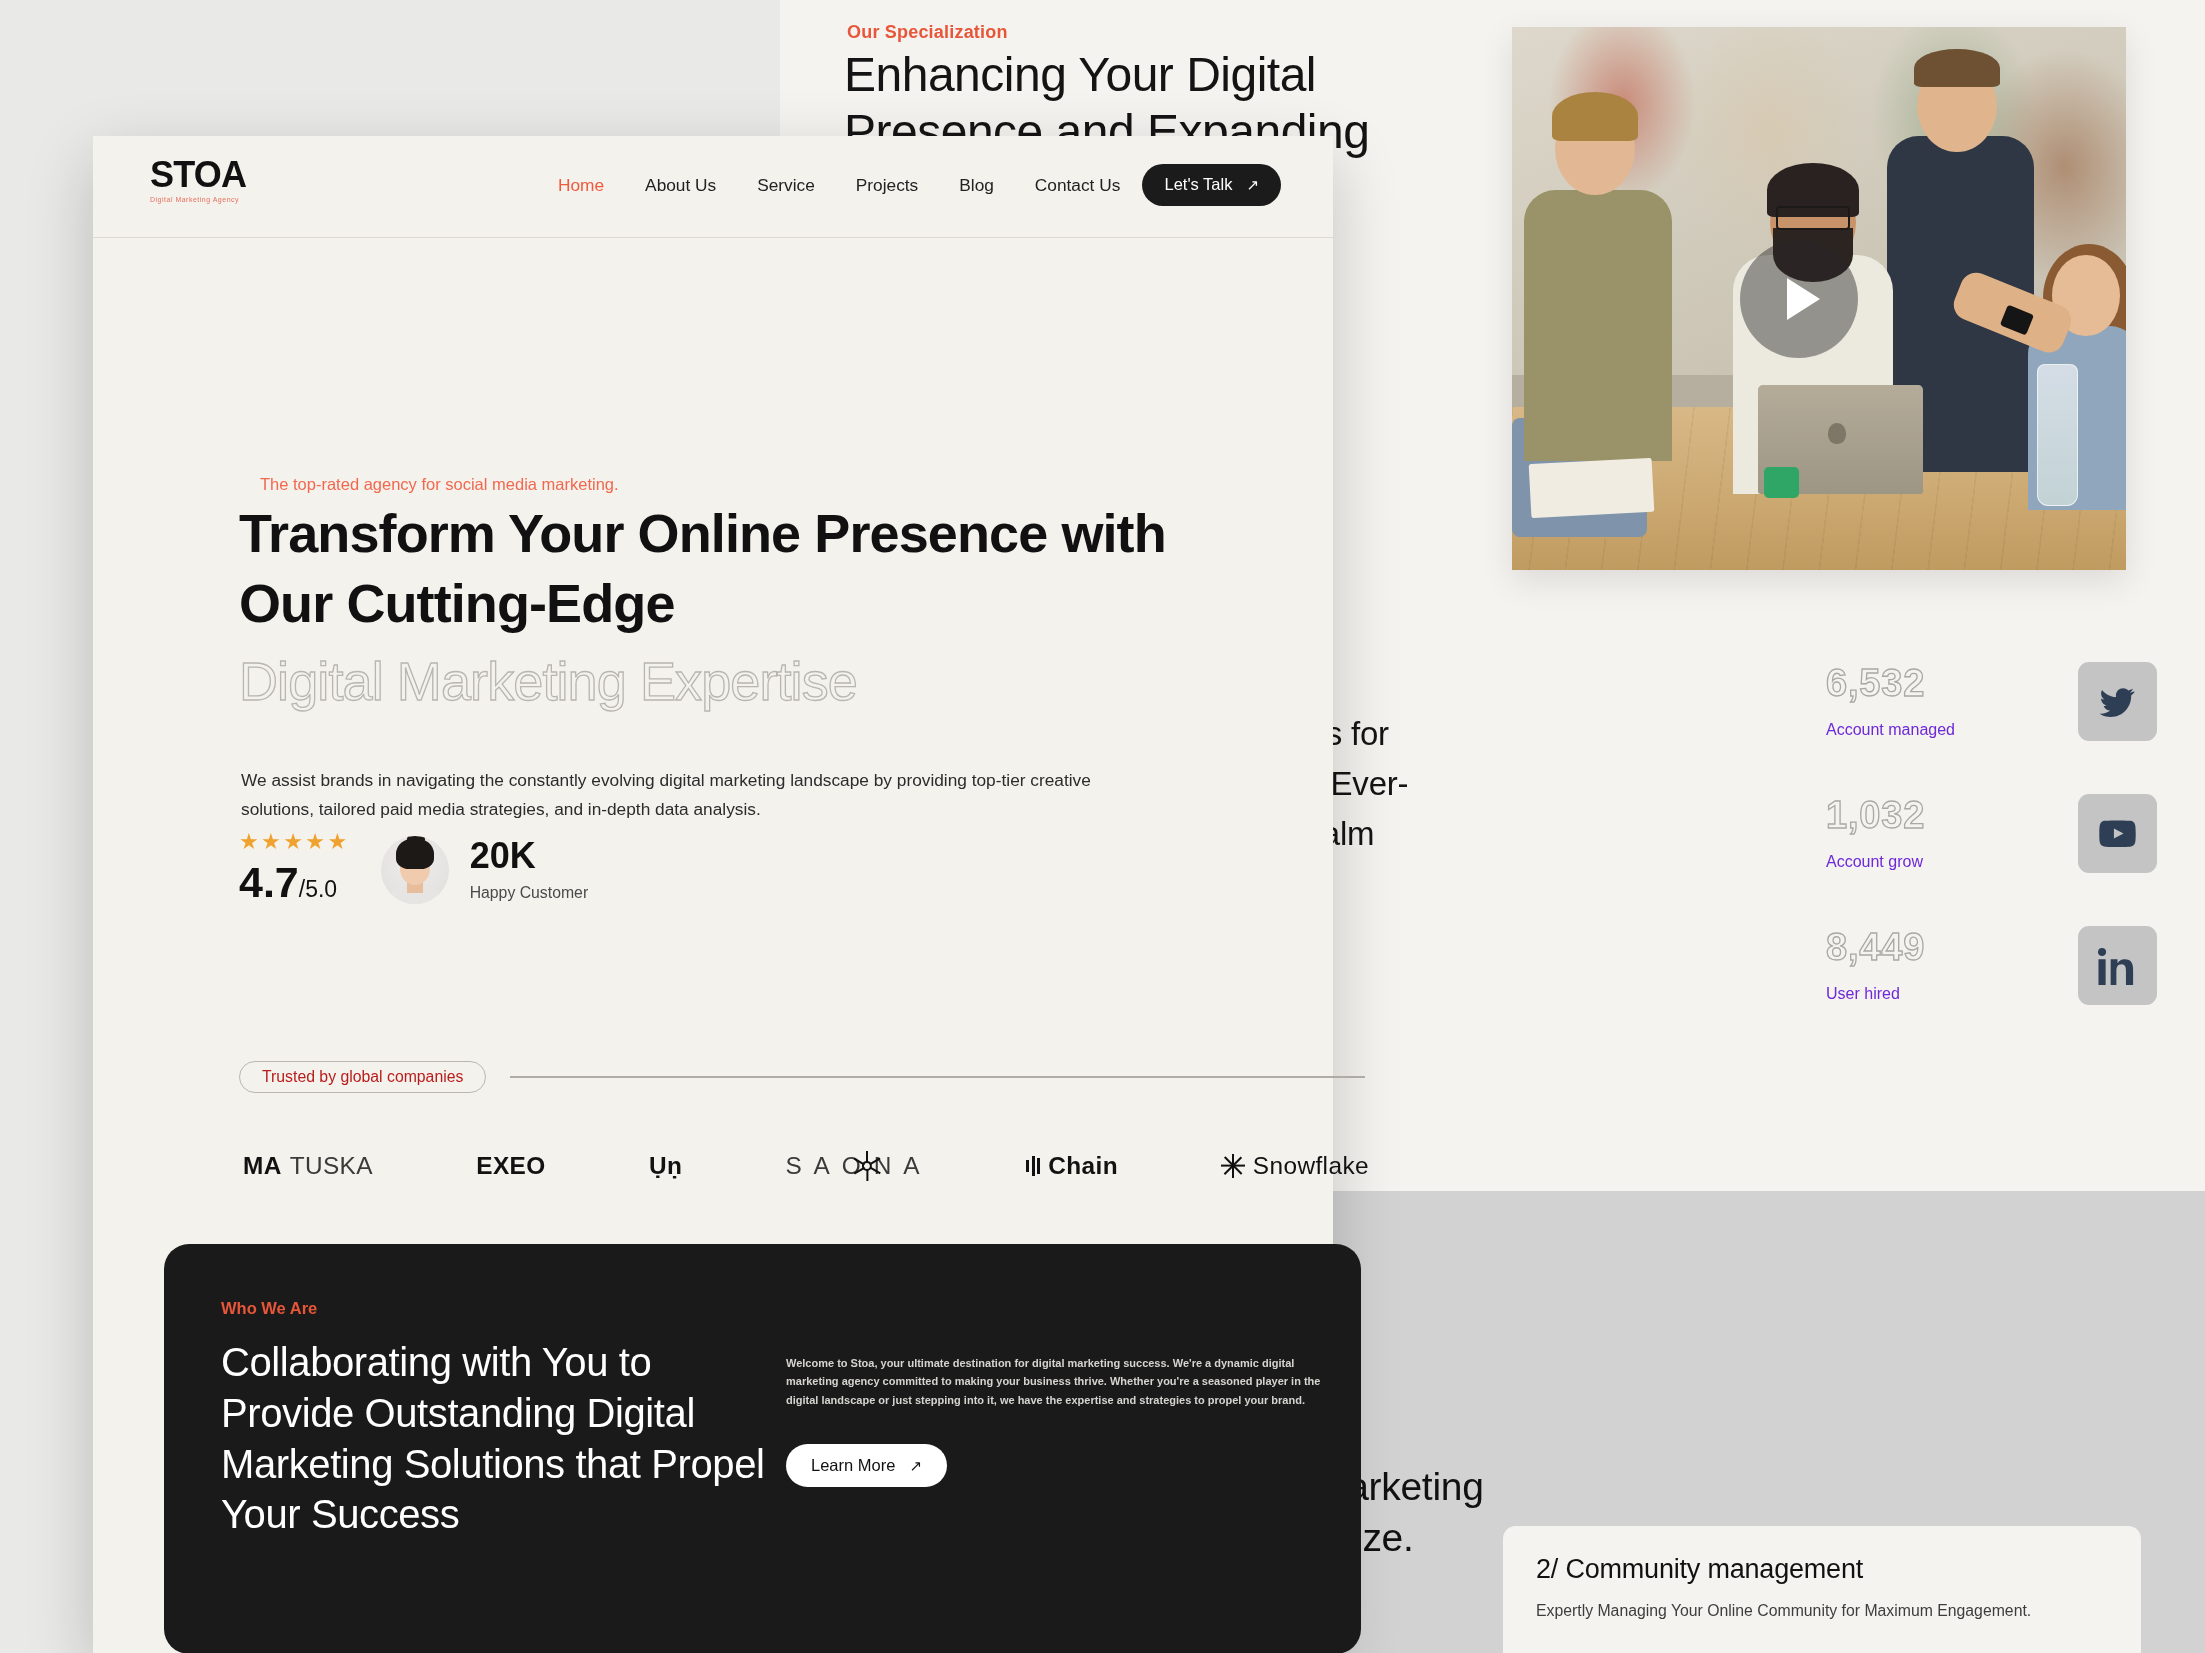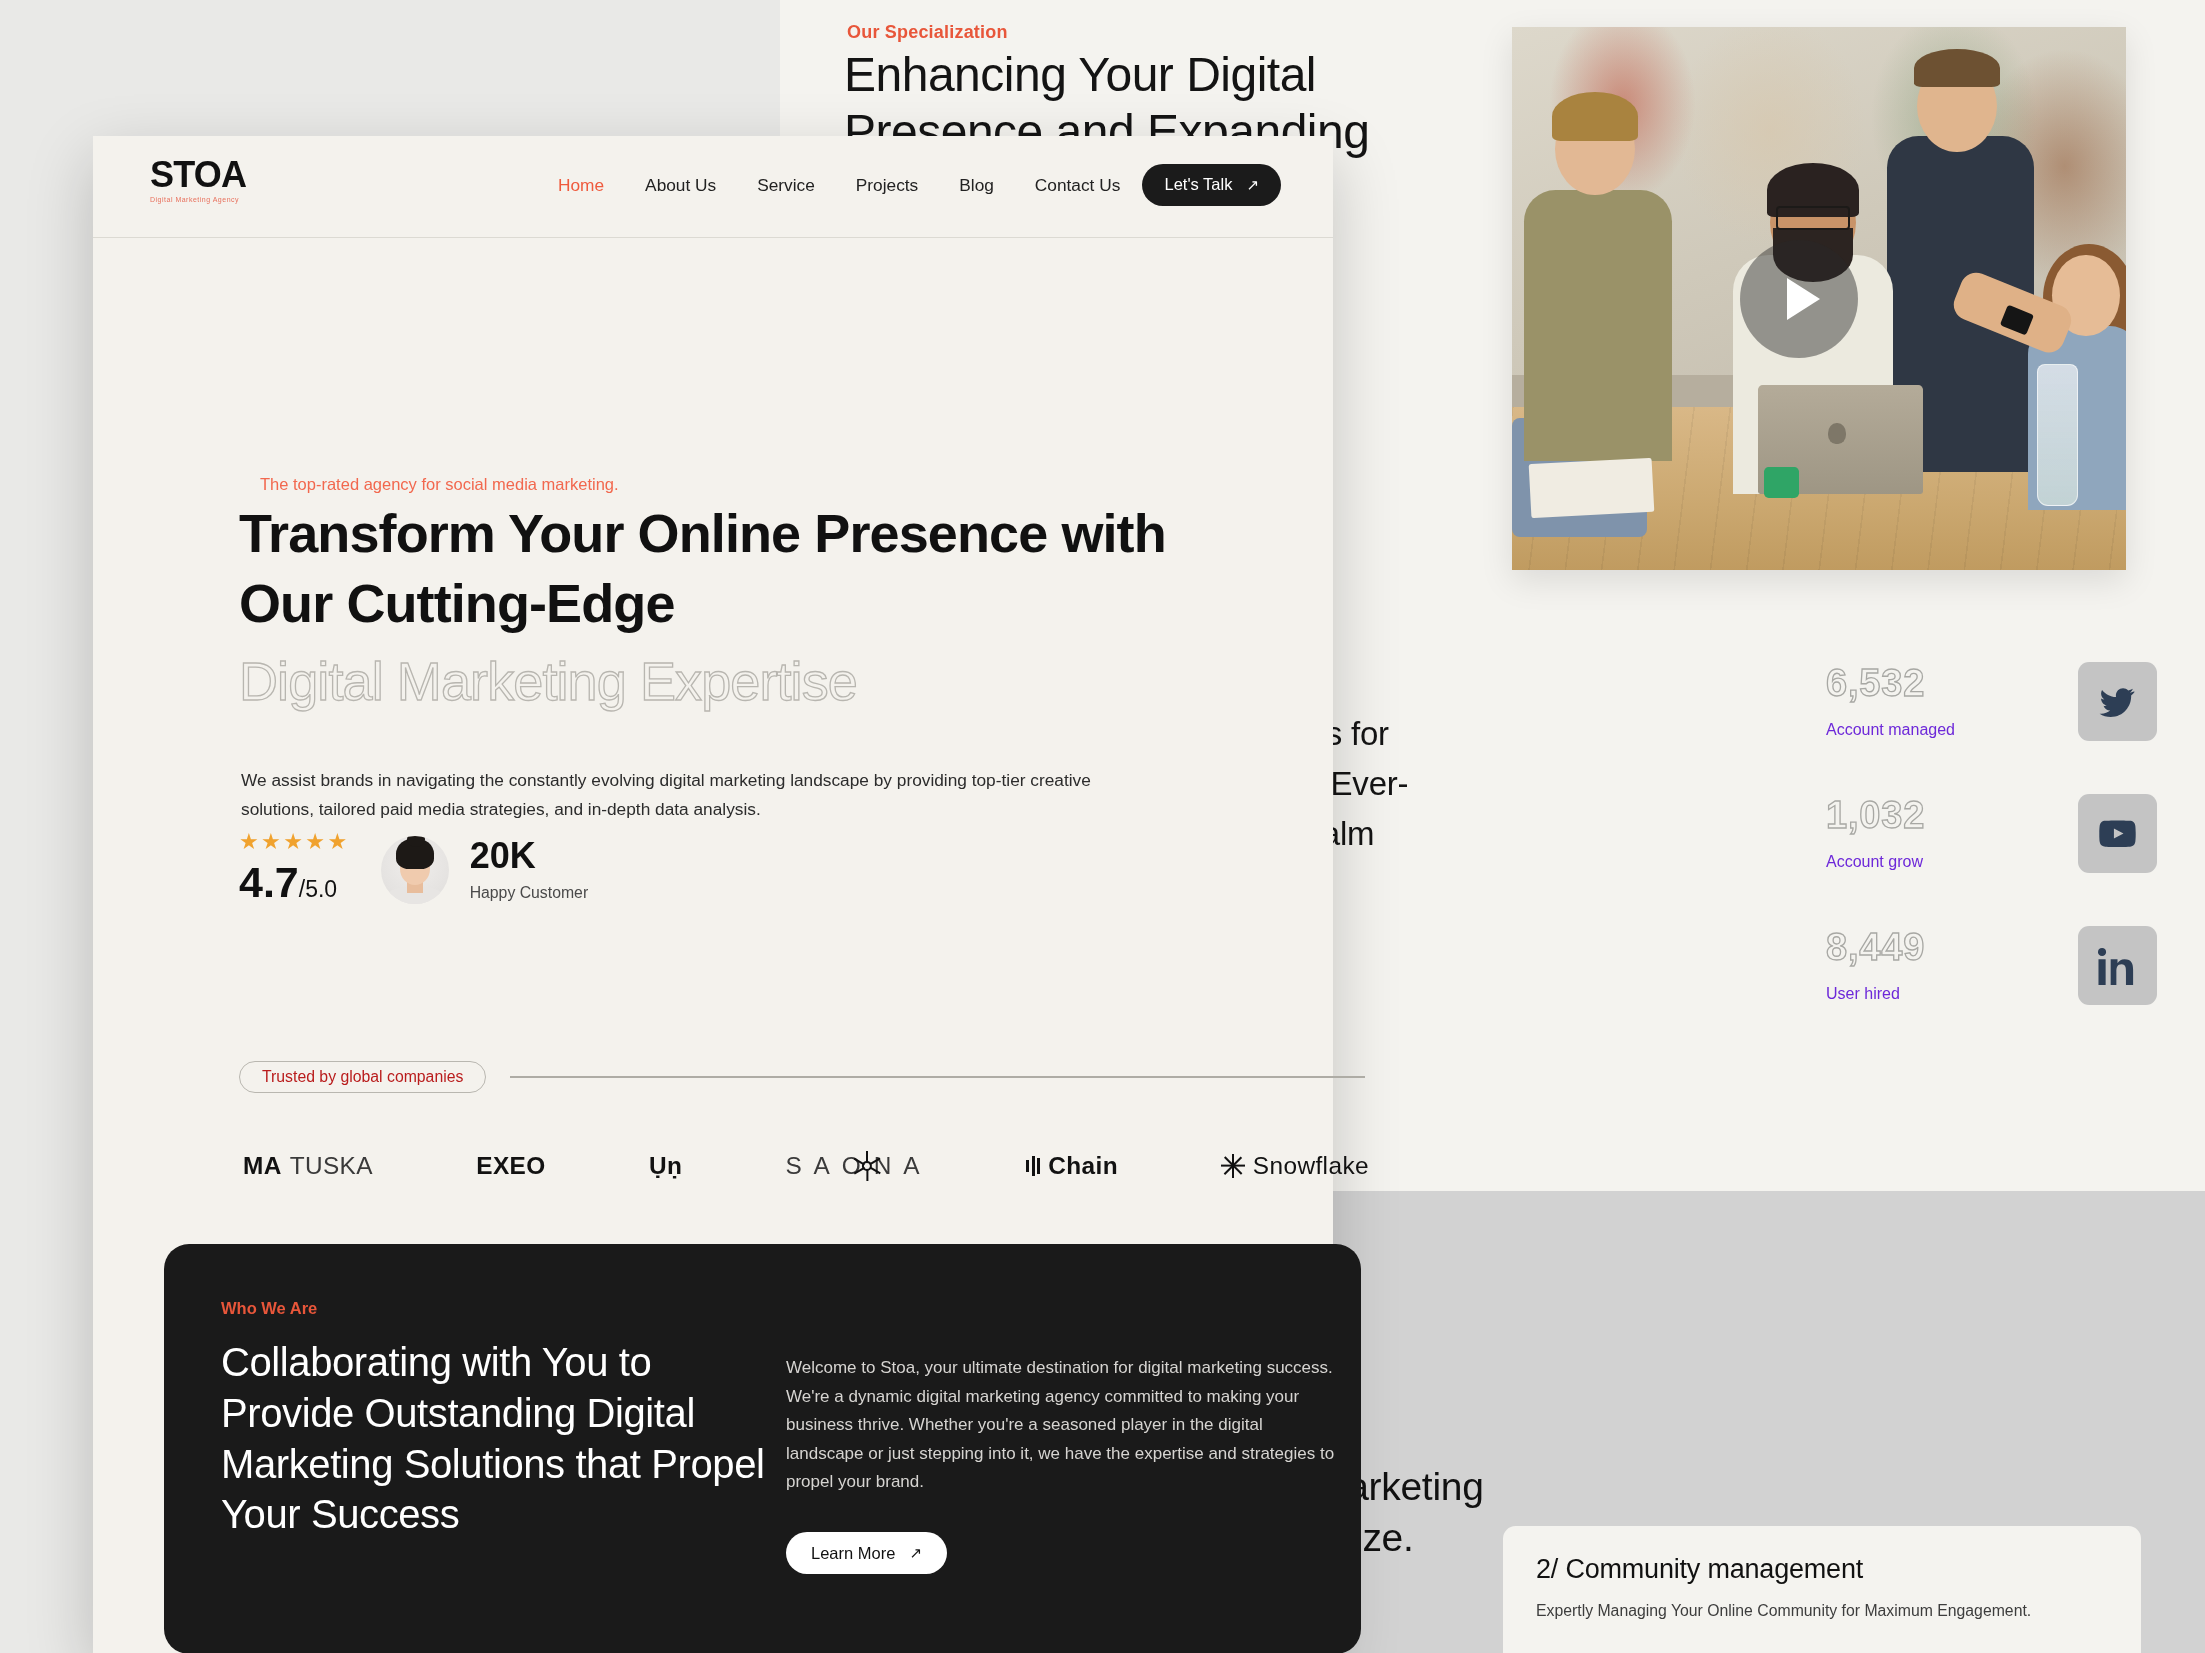--- a/index.html
+++ b/index.html
@@ -222,21 +222,21 @@
   .flake i{ position:absolute; left:50%; top:0; width:2.4px; height:23.6px; background:#111;
             margin-left:-1.2px; transform-origin:50% 50%; }
 
   .dark-card{
     position:absolute; left:71px; top:1108px; width:1197px; height:410px;
     background:#1a1a1a; border-radius:25px; padding:55px 57px;
   }
   .dc-eyebrow{ font-size:16.5px; color:#e8563a; font-weight:700; }
   .dc-h2{ width:551px; font-size:40px; line-height:1.27; color:#fff; margin-top:19px; letter-spacing:-0.4px; }
   .dc-right{ position:absolute; left:622px; top:110px; width:551px; }
-  .dc-p{ font-size:17px; line-height:1.68; color:#d6d4d1; }
+  .dc-p{ font-size:11px; line-height:1.68; color:#d6d4d1;font-weight:bold; }
   .learn{
     margin-top:35px; display:inline-flex; align-items:center; gap:14px;
     background:#fff; color:#111; border-radius:31.5px; padding:11.8px 25px; font-size:16.5px;
   }
   .arw{ font-size:15px; }
 </style>
 </head>
 <body>
 
 <div id="stage">

